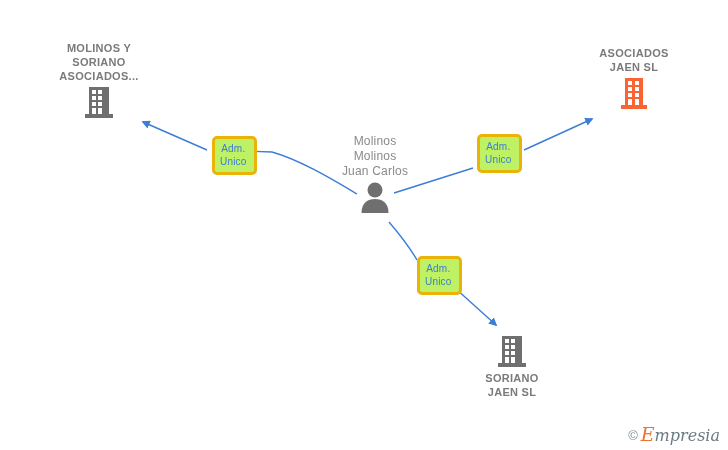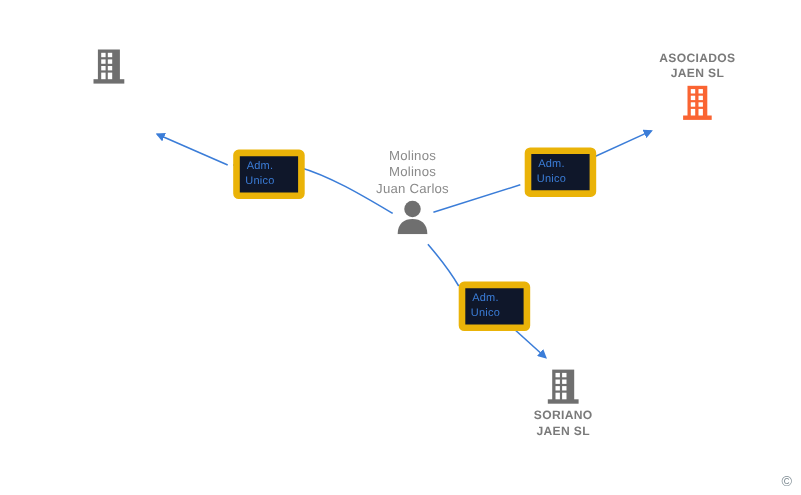--- a/index.html
+++ b/index.html
@@ -57,28 +57,28 @@
     line-height: 0;
     display: block;
     margin: 2px auto 0 auto;
   }
   .node.below .node-icon { margin: 0 auto 3px auto; }
 
   
   .edge-label {
     position: absolute;
     box-sizing: border-box;
-    background: #0f172a;
-    border: 6px solid #eab308;
+    background: #bef264;
+    border: 3px solid #eab308;
     border-radius: 5px;
     color: #3b7dd8;
     font-size: 10px;
     line-height: 13px;
     text-align: center;
-    padding: 3px 21px 4px 5px;
+    padding: 3px 7px 4px 5px;
     white-space: pre-line;
     letter-spacing: 0.2px;
   }
 
   
   #watermark {
     position: absolute;
     right: 8px;
     bottom: 6px;
     display: flex;
@@ -119,20 +119,23 @@
     <path d="M 207,150 L 143,122" fill="none" stroke="#3b7dd8" stroke-width="1.4" marker-end="url(#arrow-blue)"></path>
 
     <path d="M 394,193 L 473,168" fill="none" stroke="#3b7dd8" stroke-width="1.4"></path>
     <path d="M 524,150 L 592,119" fill="none" stroke="#3b7dd8" stroke-width="1.4" marker-end="url(#arrow-blue)"></path>
 
     <path d="M 389,222 C 401,236 410,248 417,260" fill="none" stroke="#3b7dd8" stroke-width="1.4"></path>
     <path d="M 455,288 L 496,325" fill="none" stroke="#3b7dd8" stroke-width="1.4" marker-end="url(#arrow-blue)"></path>
   </svg>
 
   <div class="node" style="left:99px; top:41px;">
+    <div class="node-label company">MOLINOS Y
+SORIANO
+ASOCIADOS...</div>
     <span class="node-icon">
       <svg width="30" height="34" viewBox="0 0 30 34" xmlns="http://www.w3.org/2000/svg">
         <rect x="5" y="2" width="20" height="28" fill="#6f6f6f"></rect>
         <rect x="1" y="29" width="28" height="4" fill="#6f6f6f"></rect>
         <rect x="8" y="5" width="4" height="4" fill="#ffffff"></rect>
         <rect x="14" y="5" width="4" height="4" fill="#ffffff"></rect>
         <rect x="8" y="11" width="4" height="4" fill="#ffffff"></rect>
         <rect x="14" y="11" width="4" height="4" fill="#ffffff"></rect>
         <rect x="8" y="17" width="4" height="4" fill="#ffffff"></rect>
         <rect x="14" y="17" width="4" height="4" fill="#ffffff"></rect>
@@ -196,15 +199,16 @@
 Unico</div>
 
   <div class="edge-label" style="left:477px; top:134px;">Adm.
 Unico</div>
 
   <div class="edge-label" style="left:417px; top:256px;">Adm.
 Unico</div>
 
   <div id="watermark">
     <span class="copy">©</span>
+    <span class="brand"><span class="cap">E</span><span>mpresia</span></span>
   </div>
 
 </div>
 
 </body></html>

